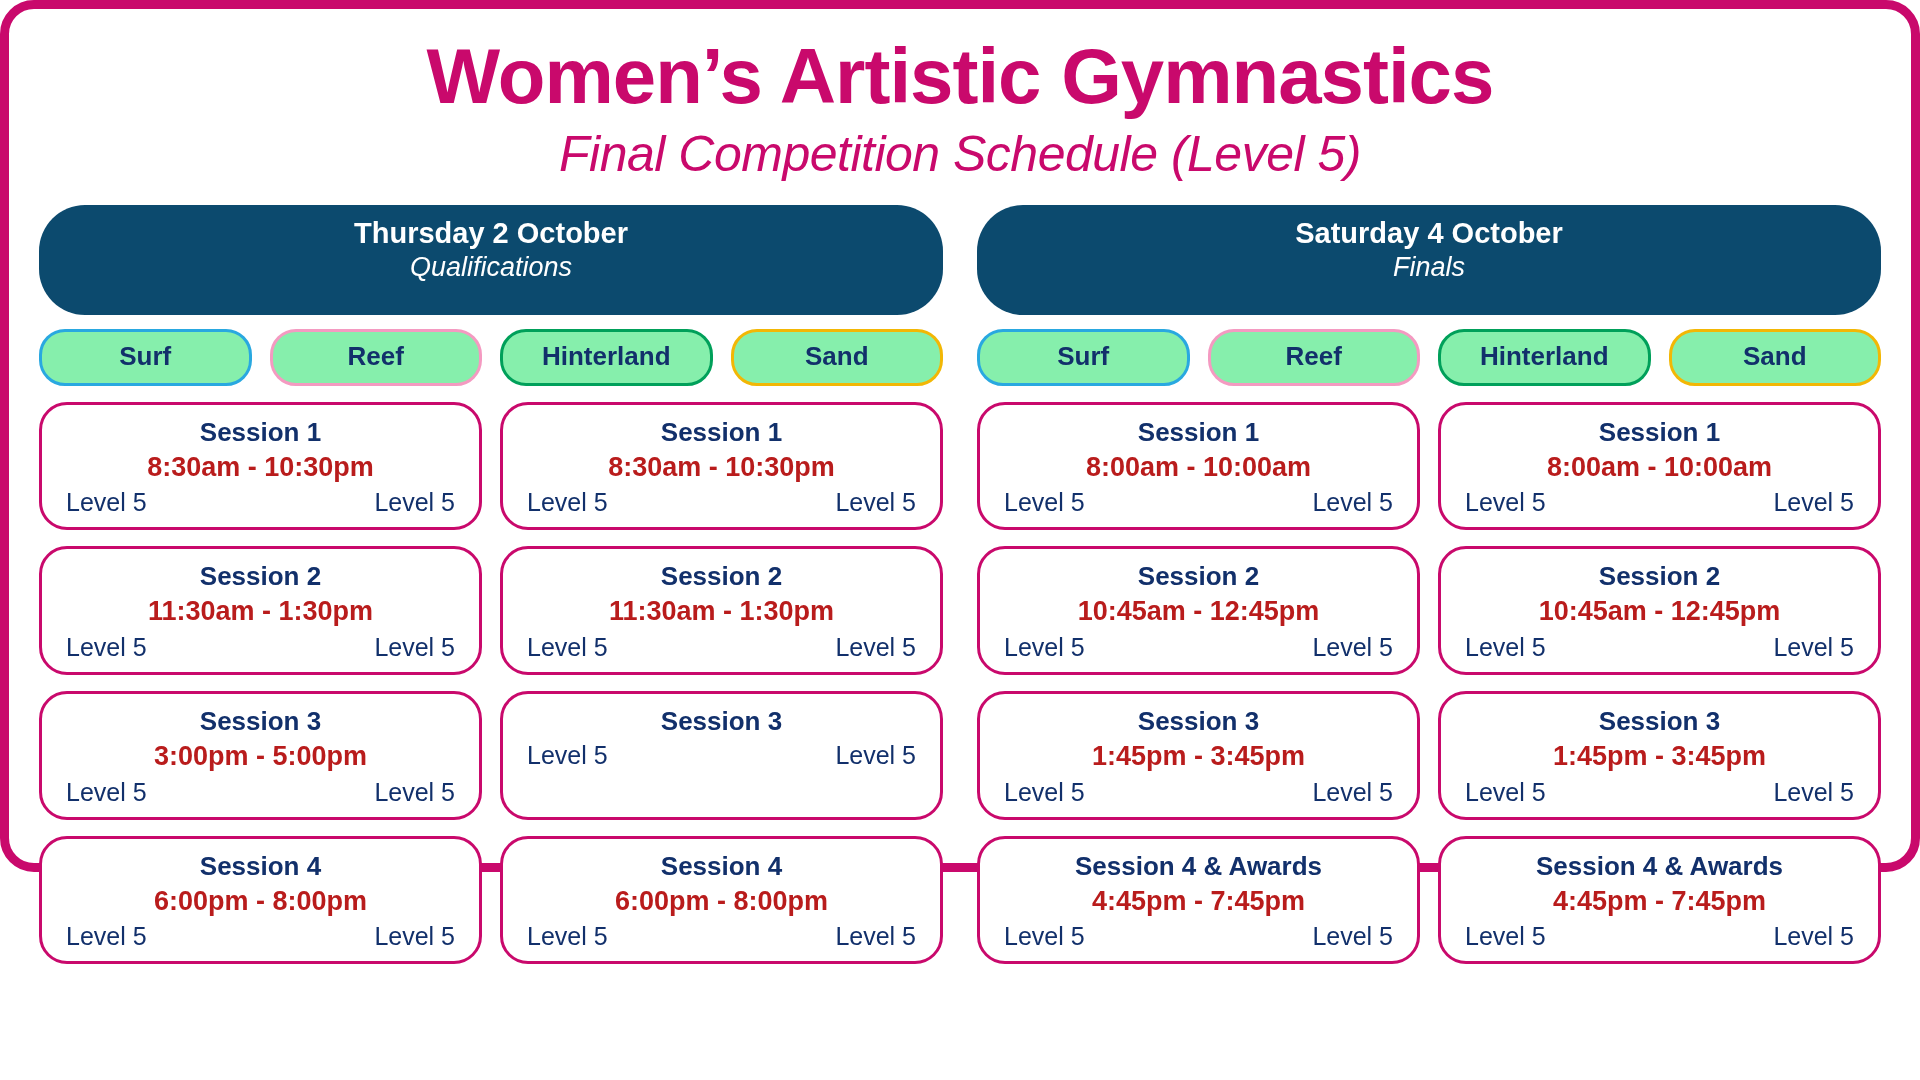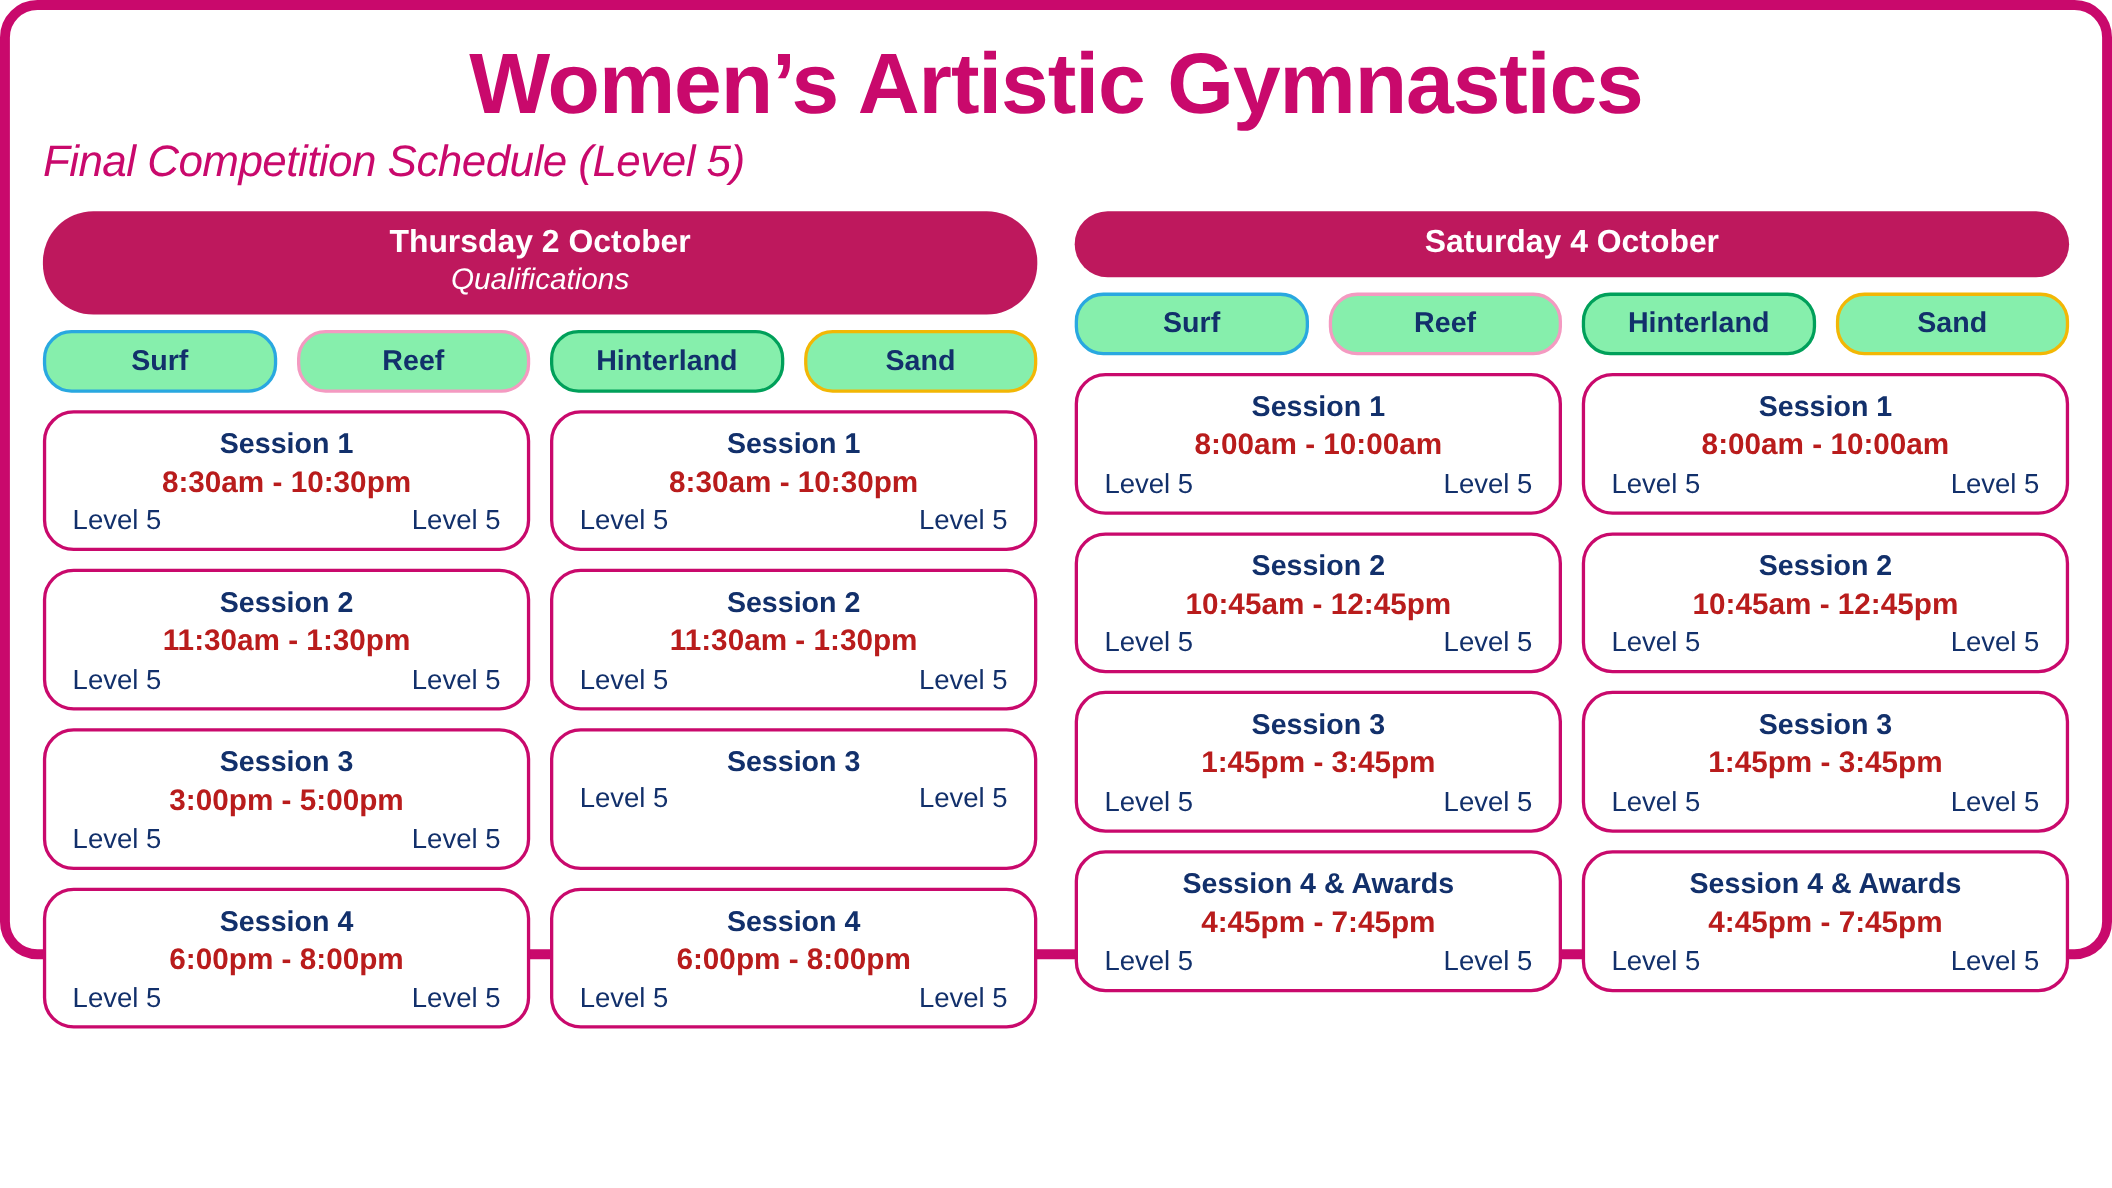--- a/index.html
+++ b/index.html
@@ -26,46 +26,47 @@
   .title {
     text-align: center;
     color: #c9096c;
     font-size: 78px;
     font-weight: bold;
     letter-spacing: -1px;
     line-height: 1.02;
     margin-top: 18px;
   }
   .subtitle {
+    text-align: center;
     color: #c9096c;
-    font-size: 40px;
+    font-size: 50px;
     font-style: italic;
     font-weight: normal;
     margin-top: 8px;
     letter-spacing: -0.5px;
   }
 
   .columns {
     display: flex;
     gap: 34px;
     margin-top: 22px;
     flex: 1;
   }
   .day-col {
     flex: 1;
     display: flex;
     flex-direction: column;
   }
 
   .day-header {
-    background: #be185d;
+    background: #0c4a6e;
     border-radius: 46px;
     color: #ffffff;
     text-align: center;
-    padding: 10px 10px 14px 10px;
+    padding: 10px 10px 30px 10px;
   }
   .day-header .day-name {
     font-size: 29px;
     font-weight: bold;
     line-height: 1.25;
   }
   .day-header .day-type {
     font-size: 27px;
     font-style: italic;
     line-height: 1.25;
@@ -225,20 +226,21 @@
             <span class="level">Level 5</span>
             <span class="level">Level 5</span>
           </div>
         </div>
       </div>
     </div>
 
     <div class="day-col">
       <div class="day-header">
         <div class="day-name">Saturday 4 October</div>
+        <div class="day-type">Finals</div>
       </div>
 
       <div class="venue-row">
         <div class="venue-chip venue-surf">Surf</div>
         <div class="venue-chip venue-reef">Reef</div>
         <div class="venue-chip venue-hinterland">Hinterland</div>
         <div class="venue-chip venue-sand">Sand</div>
       </div>
 
       <div class="session-row">

